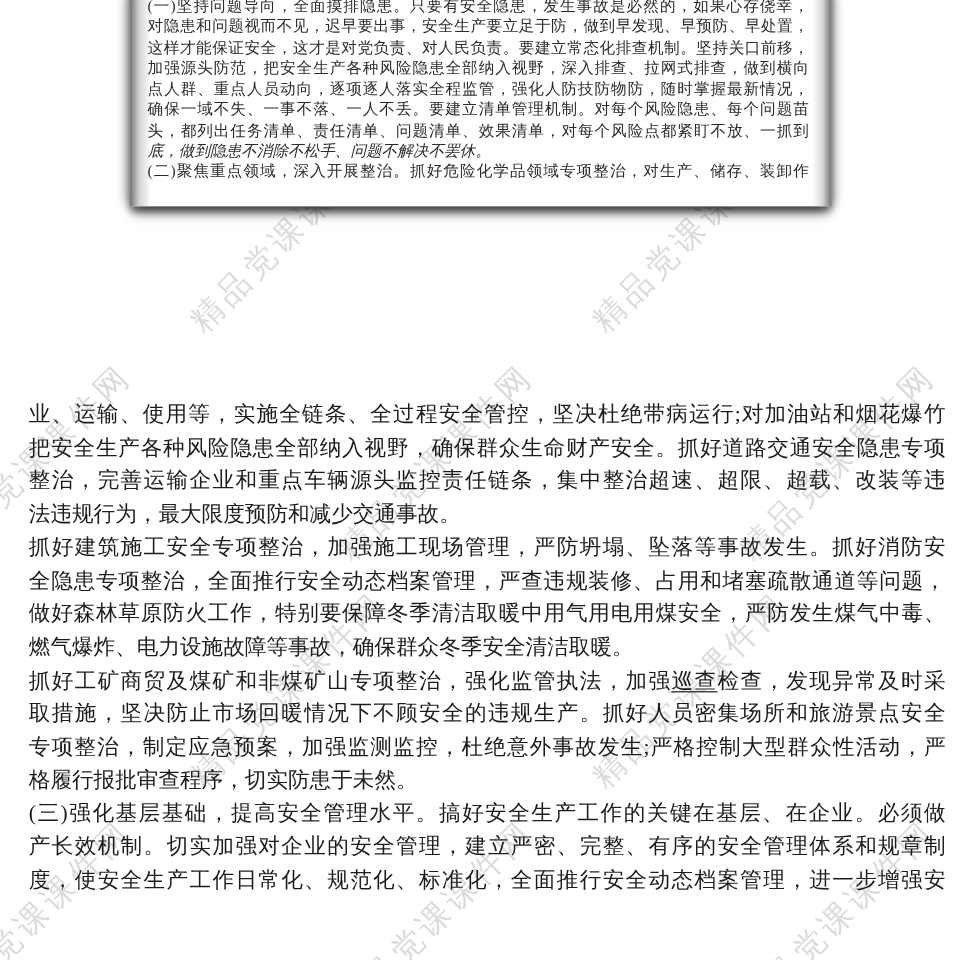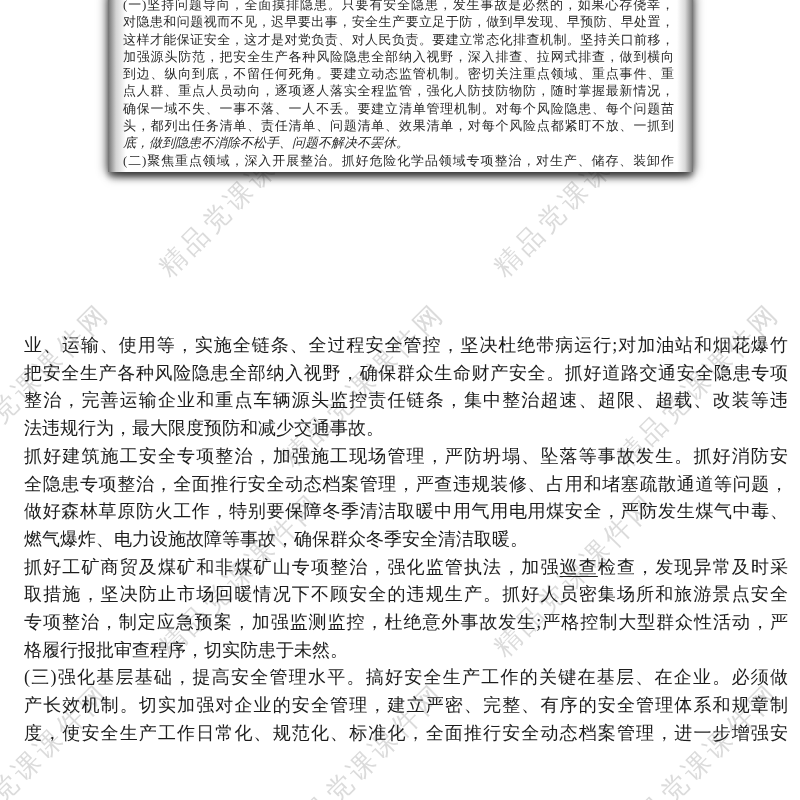--- a/index.html
+++ b/index.html
@@ -79,21 +79,20 @@
       <div class="wm" style="left: 363px; top: 765px; color: rgba(176, 176, 176, 0.45);">精品党课课件网</div>
       <div class="wm" style="left: 698px; top: 765px; color: rgba(176, 176, 176, 0.45);">精品党课课件网</div>
     </div>
 
   <div class="preview">
     <div class="pv-text" id="pv-lines">
         <div class="pv-line">(一)坚持问题导向，全面摸排隐患。只要有安全隐患，发生事故是必然的，如果心存侥幸，</div>
         <div class="pv-line">对隐患和问题视而不见，迟早要出事，安全生产要立足于防，做到早发现、早预防、早处置，</div>
         <div class="pv-line">这样才能保证安全，这才是对党负责、对人民负责。要建立常态化排查机制。坚持关口前移，</div>
         <div class="pv-line">加强源头防范，把安全生产各种风险隐患全部纳入视野，深入排查、拉网式排查，做到横向</div>
-        <div class="pv-line">到边、纵向到底，不留任何死角。要建立动态监管机制。密切关注重点领域、重点事件、重</div>
         <div class="pv-line">点人群、重点人员动向，逐项逐人落实全程监管，强化人防技防物防，随时掌握最新情况，</div>
         <div class="pv-line">确保一域不失、一事不落、一人不丢。要建立清单管理机制。对每个风险隐患、每个问题苗</div>
         <div class="pv-line">头，都列出任务清单、责任清单、问题清单、效果清单，对每个风险点都紧盯不放、一抓到</div>
         <div class="pv-line el">底，做到隐患不消除不松手、问题不解决不罢休。</div>
         <div class="pv-line">(二)聚焦重点领域，深入开展整治。抓好危险化学品领域专项整治，对生产、储存、装卸作</div>
       </div>
     <div class="edge edge-l"></div>
     <div class="edge edge-r"></div>
   </div>
 

